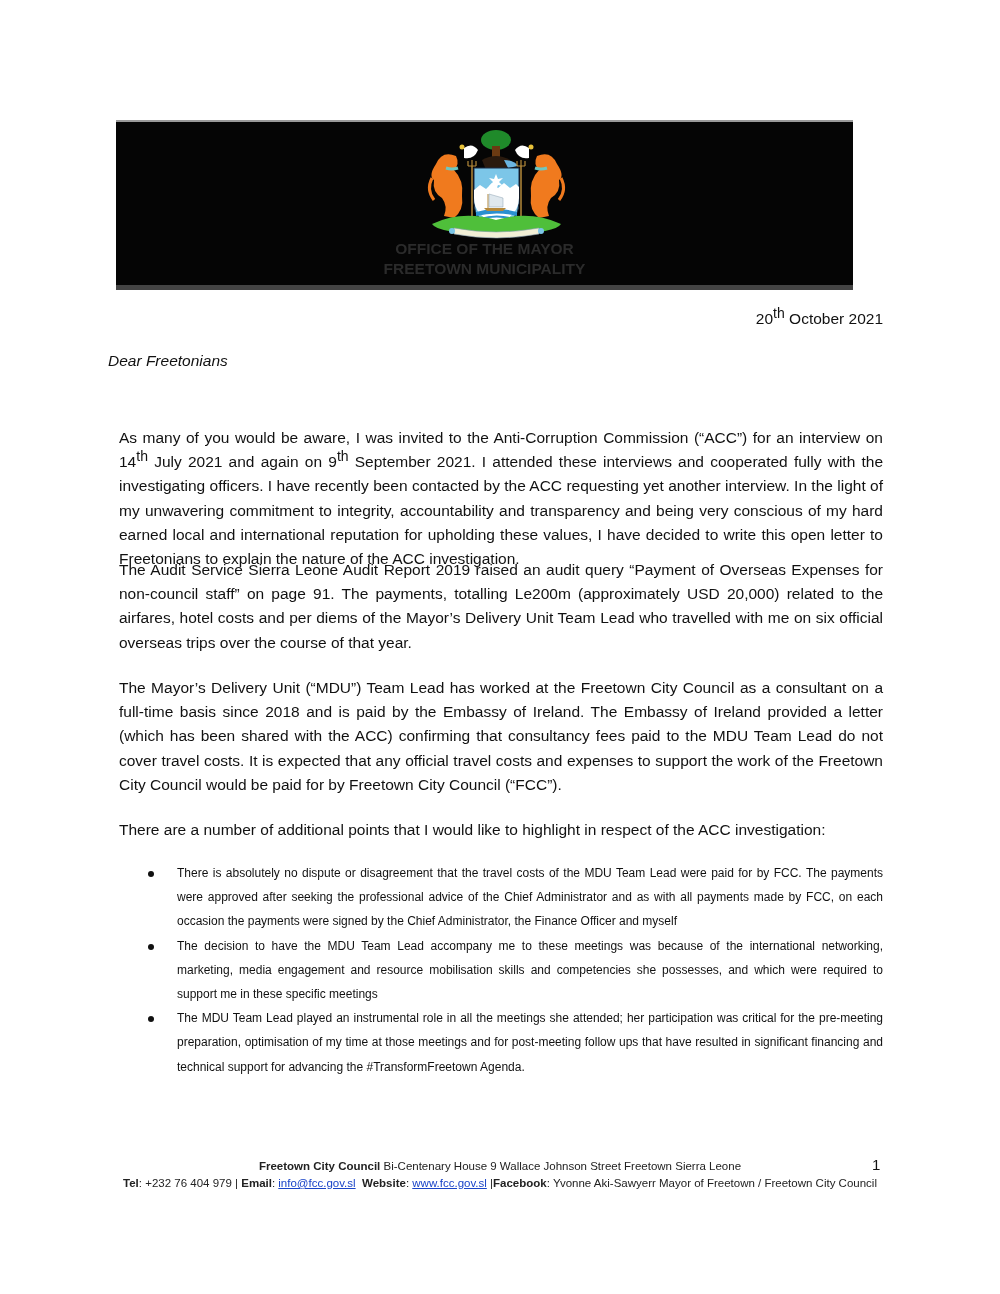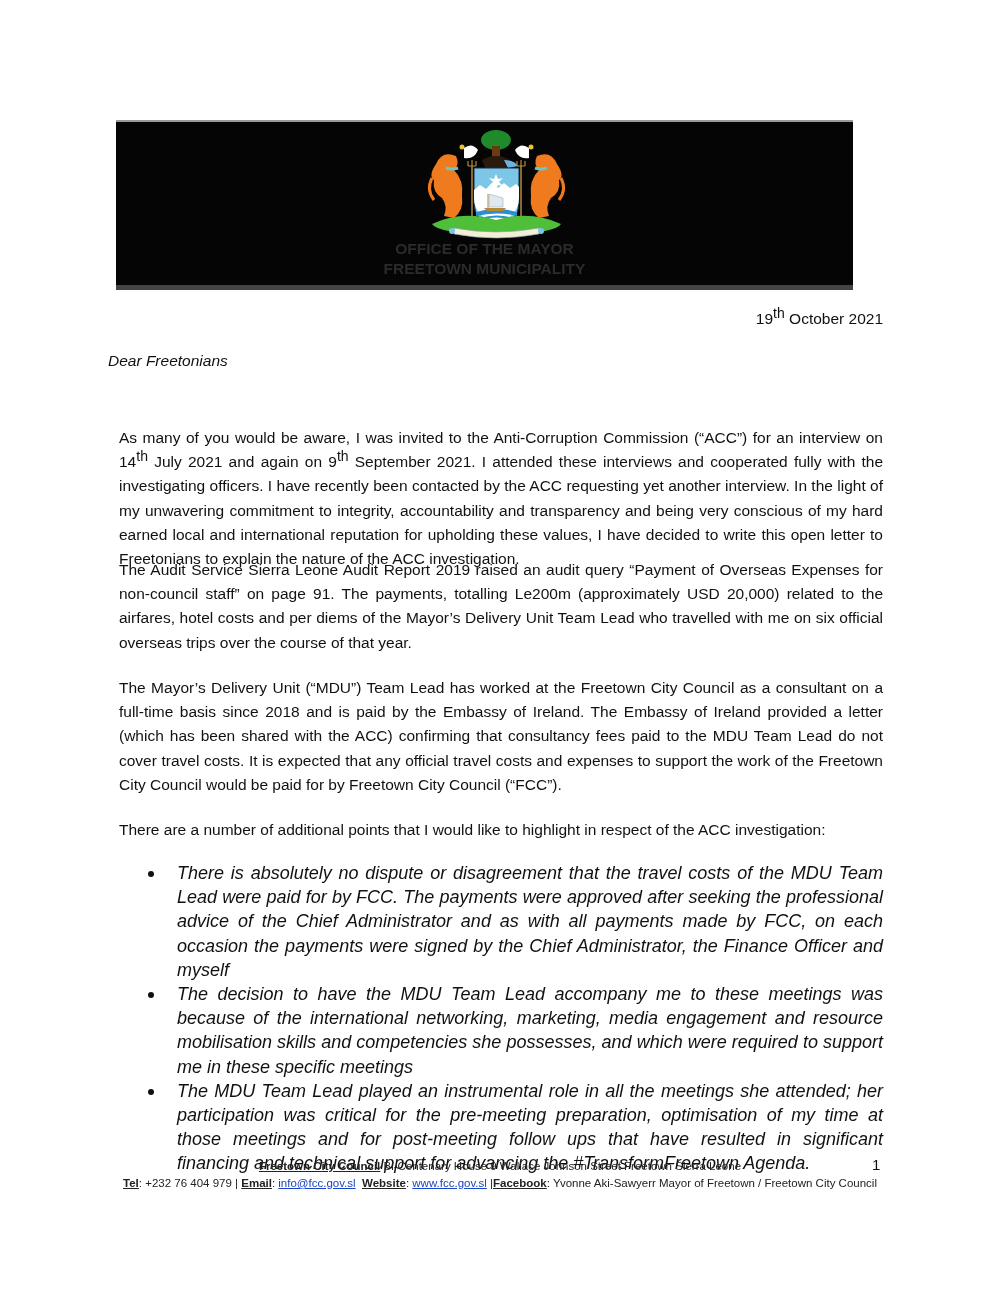--- a/index.html
+++ b/index.html
@@ -85,23 +85,22 @@
     .p { margin: 0; }
 
     .bullets {
       position: absolute;
       left: 119px;
       top: 861px;
       width: 764px;
       margin: 0;
       padding: 0;
       list-style: none;
-      font-size: 18px;
+      font-size: 12px;
       line-height: 24.2px;
-      font-style: italic;
     }
     .bullets li {
       position: relative;
       padding-left: 58px;
       text-align: justify;
     }
     .bullet-dot {
       position: absolute;
       left: 29px;
       top: 10px;
@@ -114,21 +113,21 @@
     .footer {
       position: absolute;
       left: 100px;
       top: 1158px;
       width: 800px;
       text-align: center;
       font-size: 11.5px;
       line-height: 17px;
       color: #222;
     }
-    .footer b { font-weight: bold; text-decoration: underline; }
+    .footer b { font-weight: bold; }
     .footer a {
       color: #1a44c8;
       text-decoration: underline;
     }
     .page-number {
       position: absolute;
       left: 872px;
       top: 1156px;
       font-size: 15px;
     }
@@ -178,21 +177,21 @@
     <path d="M30 100 q42 8 85 0 v6 q-42 8 -85 0 z" fill="#f2efd6" stroke="#8aa0b0" stroke-width="0.6"></path>
     <circle cx="28" cy="103" r="3" fill="#7cc6e8"></circle>
     <circle cx="117" cy="103" r="3" fill="#7cc6e8"></circle>
   </svg>
   <div class="office-title l1">OFFICE OF THE MAYOR</div>
   <div class="office-title l2">FREETOWN MUNICIPALITY</div>
   <div class="letterhead-bottom"></div>
 </div>
 
 <div class="date">
-  <span>19</span><sup>th</sup><span> October 2021</span>
+  <span>20</span><sup>th</sup><span> October 2021</span>
 </div>
 
 <div class="salutation">Dear Freetonians</div>
 
 <div class="body p1">
   <p class="p"><span>As many of you would be aware, I was invited to the Anti-Corruption Commission (“ACC”) for an interview on 14</span><sup>th</sup><span> July 2021 and again on 9</span><sup>th</sup><span> September 2021. I attended these interviews and cooperated fully with the investigating officers.  I have recently been contacted by the ACC requesting yet another interview. In the light of my unwavering commitment to integrity, accountability and transparency and being very conscious of my hard earned local and international reputation for upholding these values, I have decided to write this open letter to Freetonians to explain the nature of the ACC investigation.</span></p>
 </div>
 
 <div class="body p2">
   <p class="p">The Audit Service Sierra Leone Audit Report 2019 raised an audit query “Payment of Overseas Expenses for non-council staff” on page 91. The payments, totalling Le200m (approximately USD 20,000) related to the airfares, hotel costs and per diems of the Mayor’s Delivery Unit Team Lead who travelled with me on six official overseas trips over the course of that year.</p>

